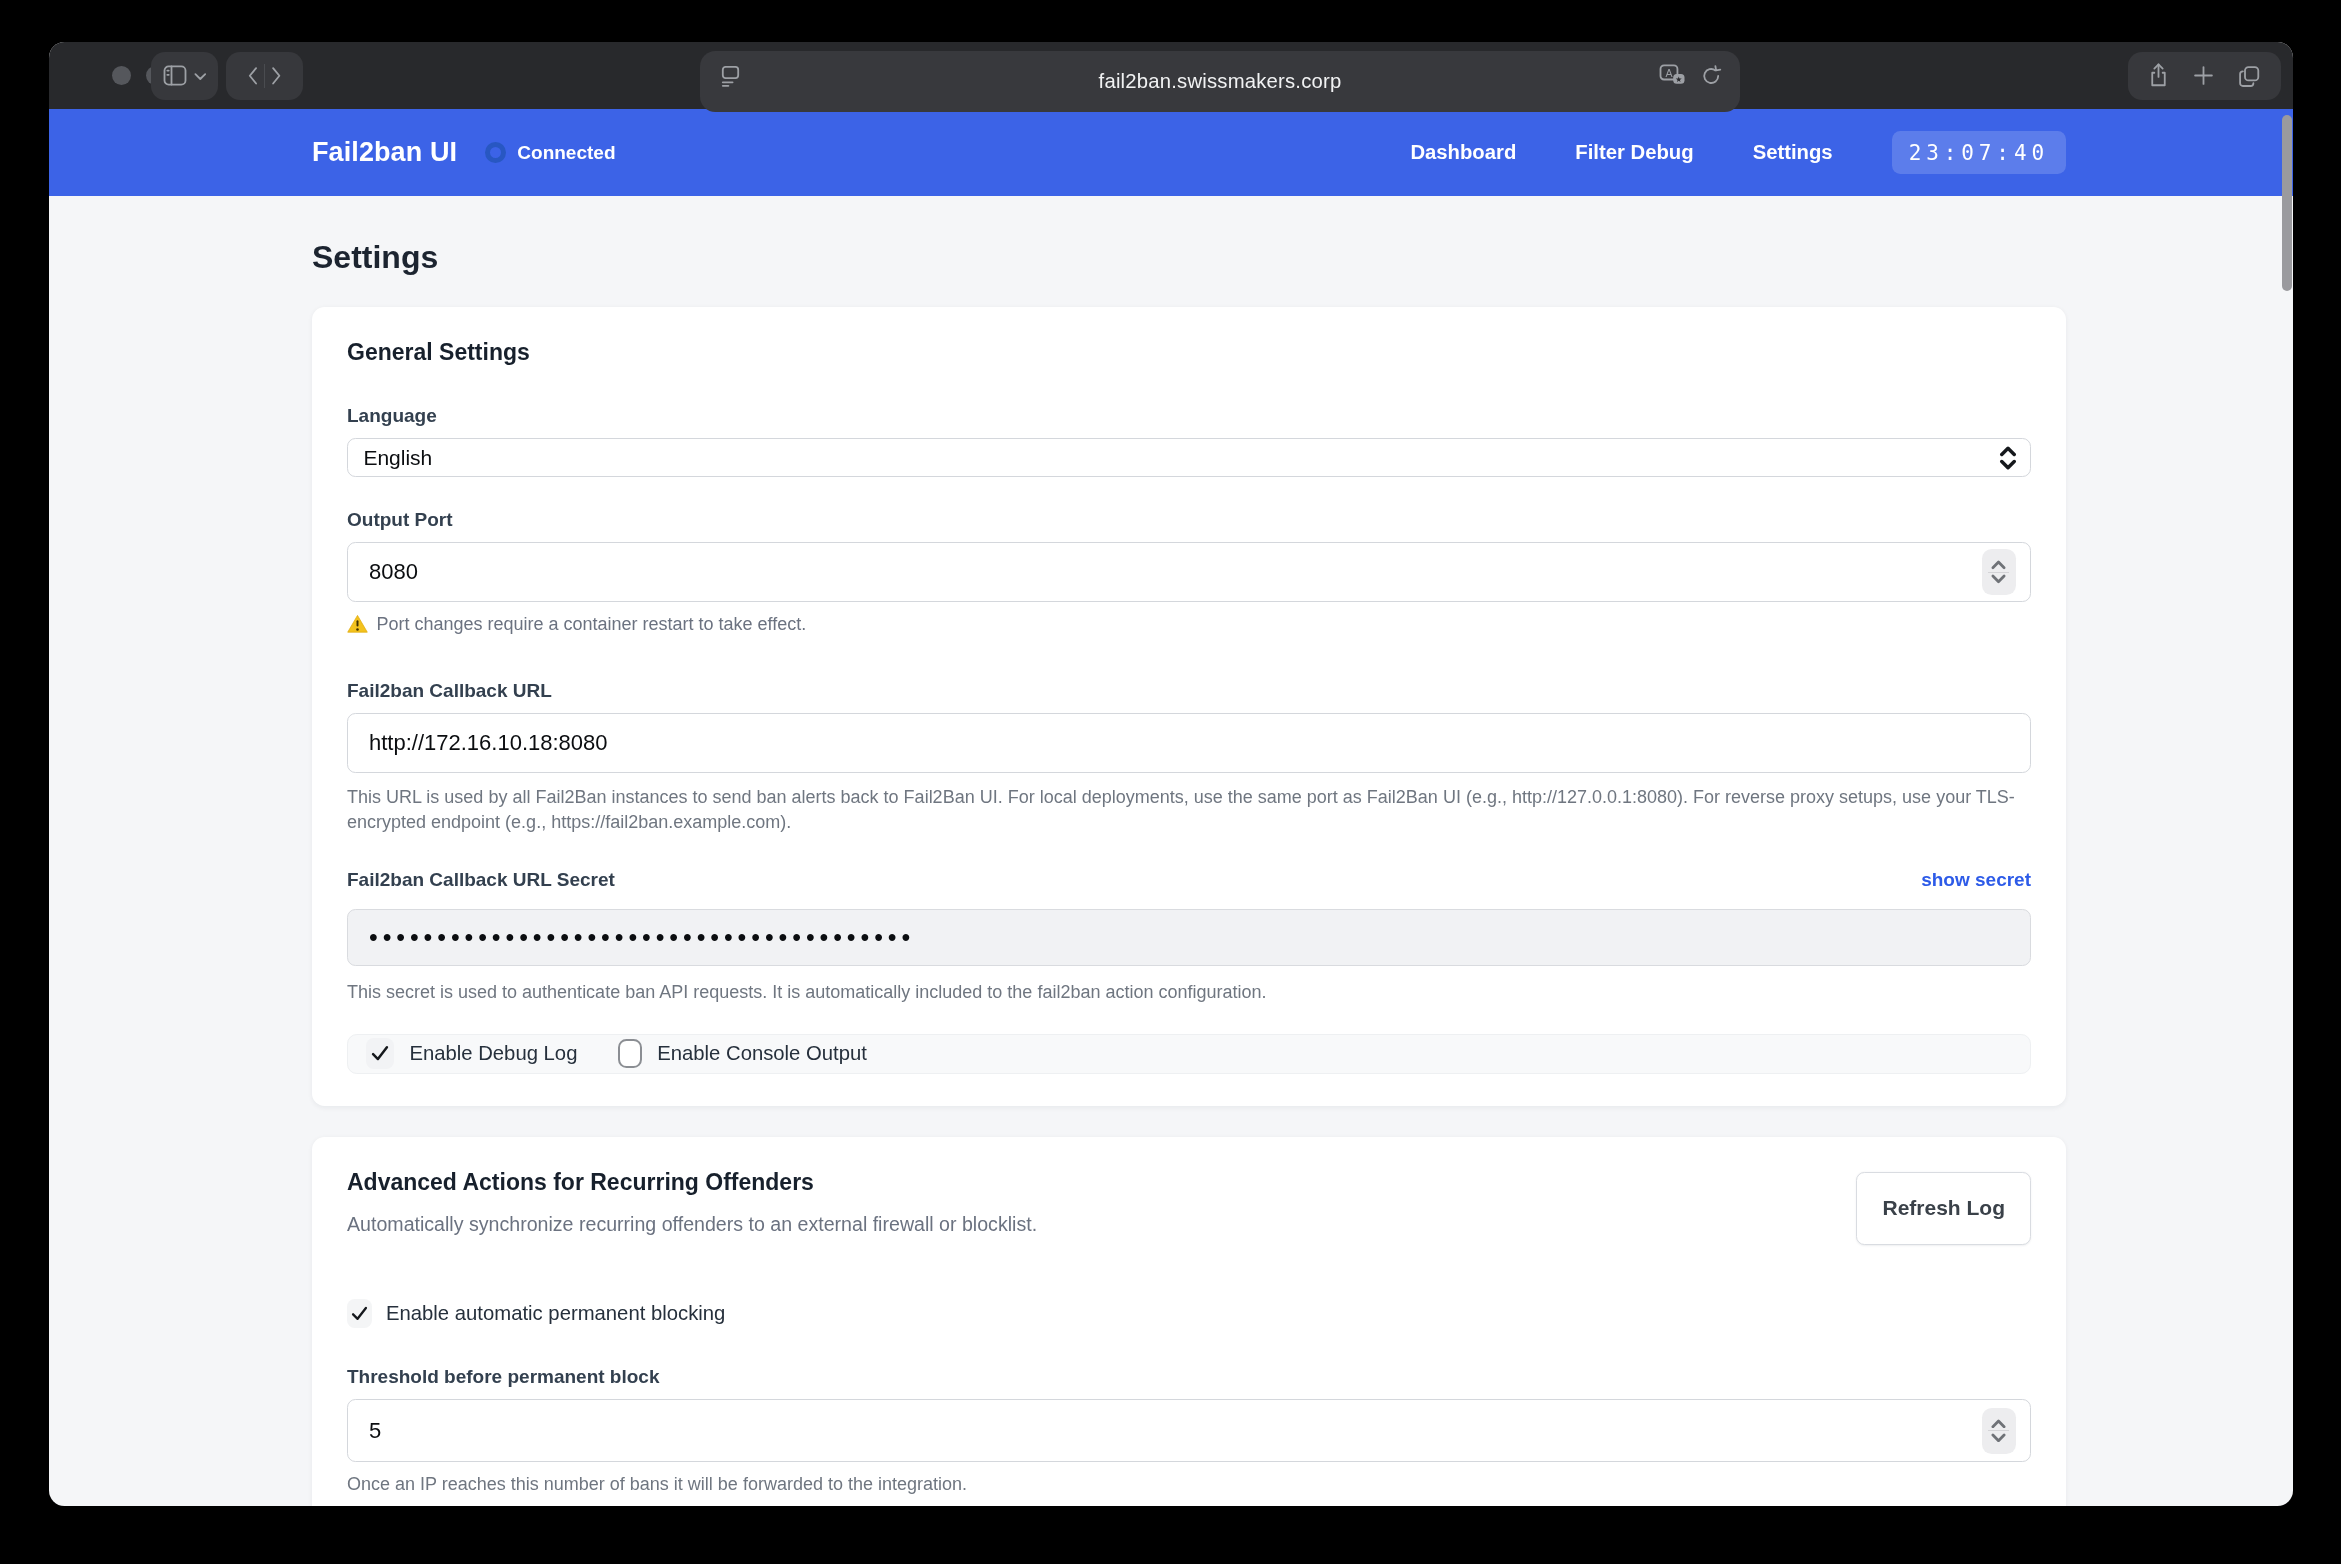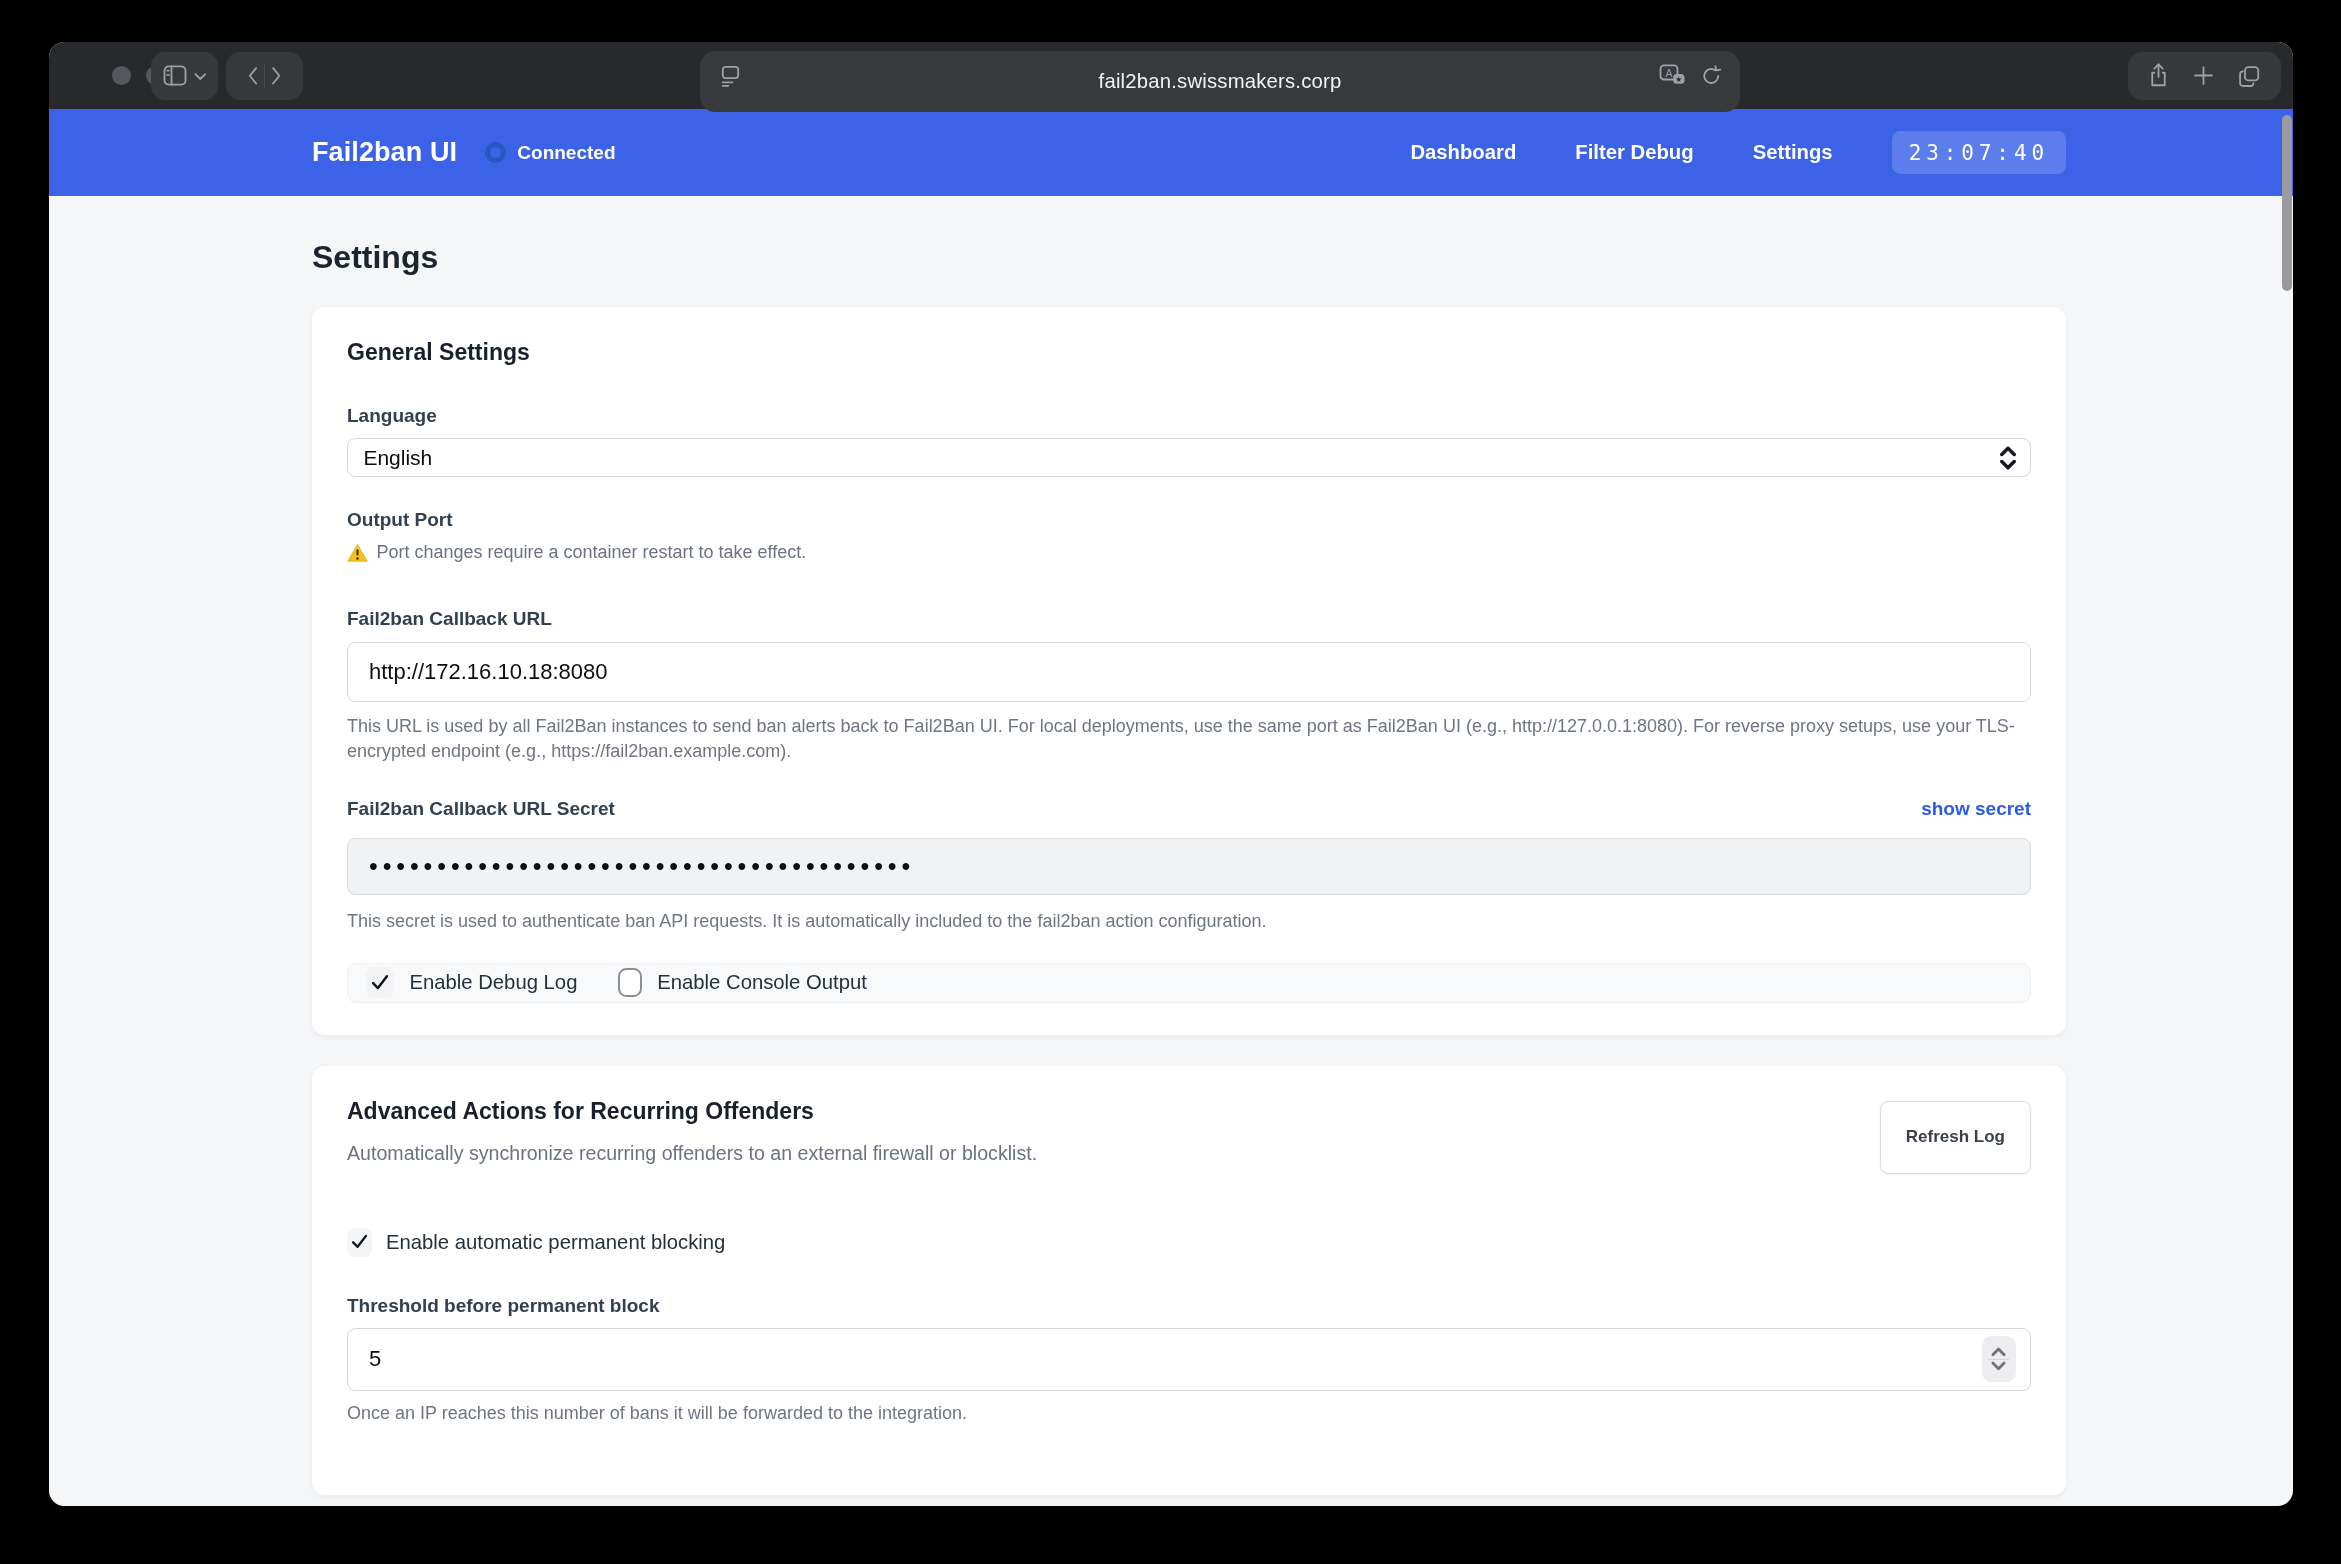--- a/index.html
+++ b/index.html
@@ -64,21 +64,21 @@
   .check-row{background:#f8f9fa;border:1.4px solid #eef0f2;border-radius:9.8px;height:40px;display:flex;align-items:center;
     padding:0 18px;gap:15.4px;box-sizing:border-box;}
   .cb-label{font-size:20.3px;color:#26303c;margin-right:25px;}
   .cb-checked{width:28px;height:31px;border-radius:7.7px;background:#f2f3f5;display:flex;align-items:center;justify-content:center;}
   .cb-unchecked{width:24px;height:29px;border-radius:8.4px;border:2.1px solid #8b8e93;background:#fff;box-sizing:border-box;}
   .cb-inline{display:flex;align-items:center;gap:14px;margin-bottom:38px;}
   .cb-inline .cb-checked{background:#f4f5f6;width:25px;height:29px;}
   .cb-inline .cb-label{margin-right:0;}
   .btns{position:absolute;right:35px;top:35px;display:flex;gap:14px;}
   .btn{height:71px;border-radius:8.4px;border:1.4px solid #d9dce1;background:#fff;display:flex;align-items:center;
-    justify-content:center;font-size:17px;font-weight:600;padding:0 25px;box-shadow:0 0.7px 2.1px rgba(20,30,50,.07);cursor:pointer;}
+    justify-content:center;font-size:21px;font-weight:600;padding:0 25px;box-shadow:0 0.7px 2.1px rgba(20,30,50,.07);cursor:pointer;}
   .btn-neutral{color:#3a4149;}
   .btn-blue{color:#2d5be8;}
 </style>
 </head>
 <body>
 
 <div class="window">
 
   <div class="chrome">
     <div class="traffic">
@@ -174,20 +174,32 @@
       <div class="field-label">Language</div>
       <div class="select">
         <span>English</span>
         <svg class="updown" width="18" height="24" viewBox="0 0 26 34">
           <polyline points="4,12 13,3 22,12" fill="none" stroke="#15181c" stroke-width="5" stroke-linecap="round" stroke-linejoin="round"></polyline>
           <polyline points="4,22 13,31 22,22" fill="none" stroke="#15181c" stroke-width="5" stroke-linecap="round" stroke-linejoin="round"></polyline>
         </svg>
       </div>
 
       <div class="field-label">Output Port</div>
+      <div class="num-wrap">
+        <input class="text-input" type="text" value="8080" style="">
+        <div class="stepper">
+          <svg width="17" height="9.8" viewBox="0 0 24 14">
+            <polyline points="4,11 12,3 20,11" fill="none" stroke="#6f7277" stroke-width="4" stroke-linecap="round" stroke-linejoin="round"></polyline>
+          </svg>
+          <div class="sep"></div>
+          <svg width="17" height="9.8" viewBox="0 0 24 14">
+            <polyline points="4,3 12,11 20,3" fill="none" stroke="#6f7277" stroke-width="4" stroke-linecap="round" stroke-linejoin="round"></polyline>
+          </svg>
+        </div>
+      </div>
       <div class="warn-row">
         <svg width="21" height="19.6" viewBox="0 0 30 28">
           <path d="M15 2 L29 26 H1 Z" fill="#f3c21e" stroke="#e0a800" stroke-width="1"></path>
           <rect x="13.6" y="9" width="2.8" height="9" rx="1.4" fill="#403000"></rect>
           <circle cx="15" cy="22" r="1.8" fill="#403000"></circle>
         </svg>
         <span>Port changes require a container restart to take effect.</span>
       </div>
 
       <div class="field-label">Fail2ban Callback URL</div>

